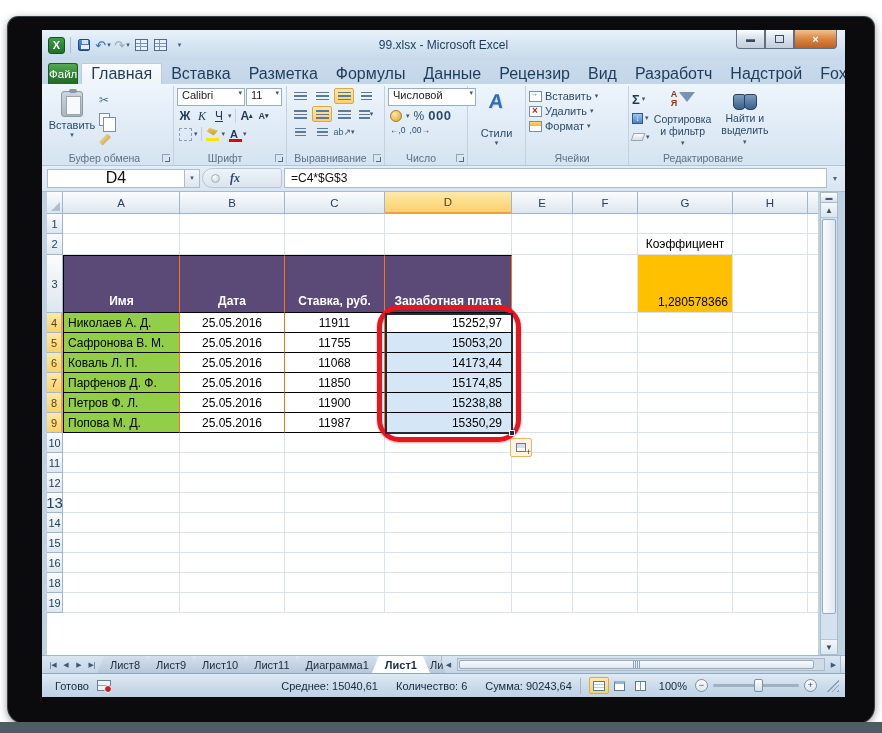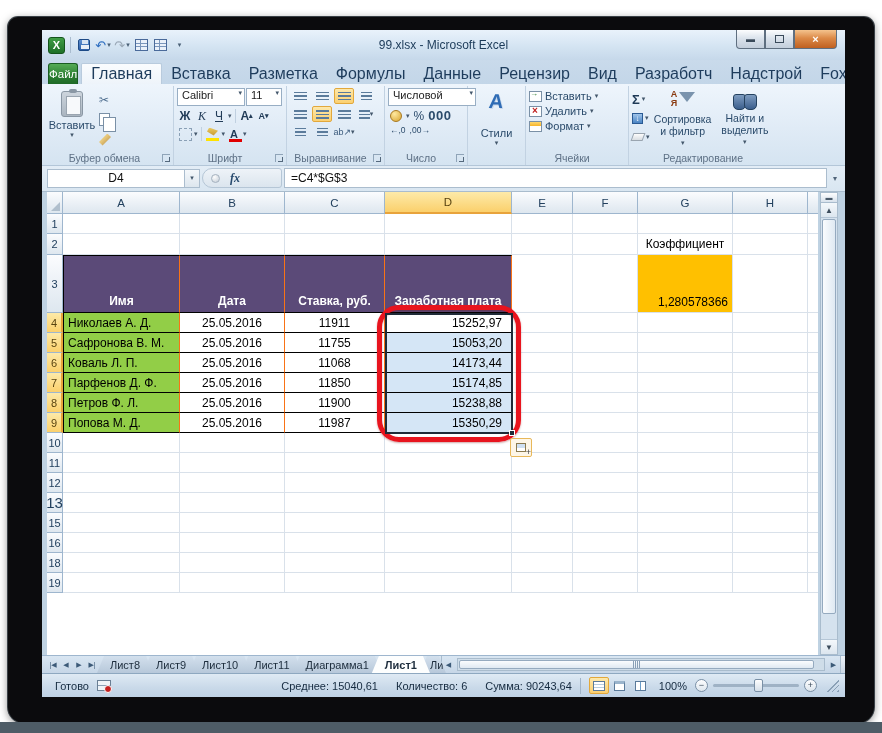--- a/index.html
+++ b/index.html
@@ -114,21 +114,21 @@
 .bigbtn { width:62px; display:flex; flex-direction:column; align-items:center; font-size:10.5px; color:#2b4b6b; text-align:center; line-height:12px; padding-top:2px; }
 .sort-ic { position:relative; width:24px; height:22px; margin-bottom:1px; }
 .sort-ic .az { position:absolute; left:0; top:0; font-size:9px; font-weight:bold; color:#8a3a10; line-height:9px; }
 .sort-ic .funnel { position:absolute; right:0; top:2px; width:0; height:0; border-left:8px solid transparent; border-right:8px solid transparent; border-top:10px solid #7a93ad; }
 .binoc { position:relative; width:24px; height:20px; margin-bottom:2px; }
 .binoc:before,.binoc:after { content:""; position:absolute; top:4px; width:11px; height:14px; background:linear-gradient(#7e9cc0,#3b5e8c); border:1px solid #24415f; border-radius:3px 3px 5px 5px; }
 .binoc:before { left:0; } .binoc:after { right:0; }
 
 
 .fbar { height:26px; background:linear-gradient(#e3edf6,#d9e6f1); border-bottom:1px solid #a9bccd; display:flex; align-items:center; padding:2px 2px 3px 5px; }
-.namebox { width:138px; height:19px; background:#fff; border:1px solid #abbdce; display:flex; align-items:center; justify-content:center; font-size:12px; color:#111; }
+.namebox { width:138px; height:19px; background:#fff; border:1px solid #abbdce; display:flex; align-items:center; justify-content:center; font-size:16px; color:#111; }
 .namedd { width:15px; height:19px; display:flex; align-items:center; justify-content:center; background:linear-gradient(#f5f8fb,#dde6ee); border:1px solid #abbdce; border-left:none; }
 .fxpill { width:80px; height:20px; margin:0 2px; background:linear-gradient(#eef3f8,#dbe5ee); border:1px solid #b5c6d6; border-radius:10px 3px 3px 10px; display:flex; align-items:center; gap:10px; padding-left:8px; }
 .graydot { width:9px; height:9px; border-radius:50%; background:radial-gradient(circle at 35% 30%,#fdfdfd,#c2ccd6); border:1px solid #a5b2bf; }
 .fx { font-family:"Liberation Serif",serif; font-style:italic; font-weight:bold; font-size:12px; color:#274a6e; }
 .fvalue { flex:1; height:20px; background:#fff; border:1px solid #abbdce; display:flex; align-items:center; font-size:12px; color:#111; padding-left:6px; }
 .fchev { width:16px; height:20px; display:flex; align-items:center; justify-content:center; font-size:8px; color:#51657a; }
 
 
 .wsarea { position:relative; height:463px; background:#bfd2e2; }
 .gridwrap { position:absolute; left:5px; top:0; width:771px; height:463px; background:#fff; overflow:hidden; }
@@ -636,20 +636,32 @@
             <div class="cell" style="width: 105px;"></div>
             <div class="cell" style="width: 100px;"></div>
             <div class="cell" style="width: 127px;"></div>
             <div class="cell" style="width: 61px;"></div>
             <div class="cell" style="width: 65px;"></div>
             <div class="cell" style="width: 95px;"></div>
             <div class="cell" style="width: 75px;"></div>
             <div class="cell" style="width: 11px;"></div>
           </div>
           <div class="grow" style="height: 20px;">
+            <div class="rhcell" style="width: 16px; font-size: 11px;">14</div>
+            <div class="cell" style="width: 117px;"></div>
+            <div class="cell" style="width: 105px;"></div>
+            <div class="cell" style="width: 100px;"></div>
+            <div class="cell" style="width: 127px;"></div>
+            <div class="cell" style="width: 61px;"></div>
+            <div class="cell" style="width: 65px;"></div>
+            <div class="cell" style="width: 95px;"></div>
+            <div class="cell" style="width: 75px;"></div>
+            <div class="cell" style="width: 11px;"></div>
+          </div>
+          <div class="grow" style="height: 20px;">
             <div class="rhcell" style="width: 16px; font-size: 11px;">15</div>
             <div class="cell" style="width: 117px;"></div>
             <div class="cell" style="width: 105px;"></div>
             <div class="cell" style="width: 100px;"></div>
             <div class="cell" style="width: 127px;"></div>
             <div class="cell" style="width: 61px;"></div>
             <div class="cell" style="width: 65px;"></div>
             <div class="cell" style="width: 95px;"></div>
             <div class="cell" style="width: 75px;"></div>
             <div class="cell" style="width: 11px;"></div>

